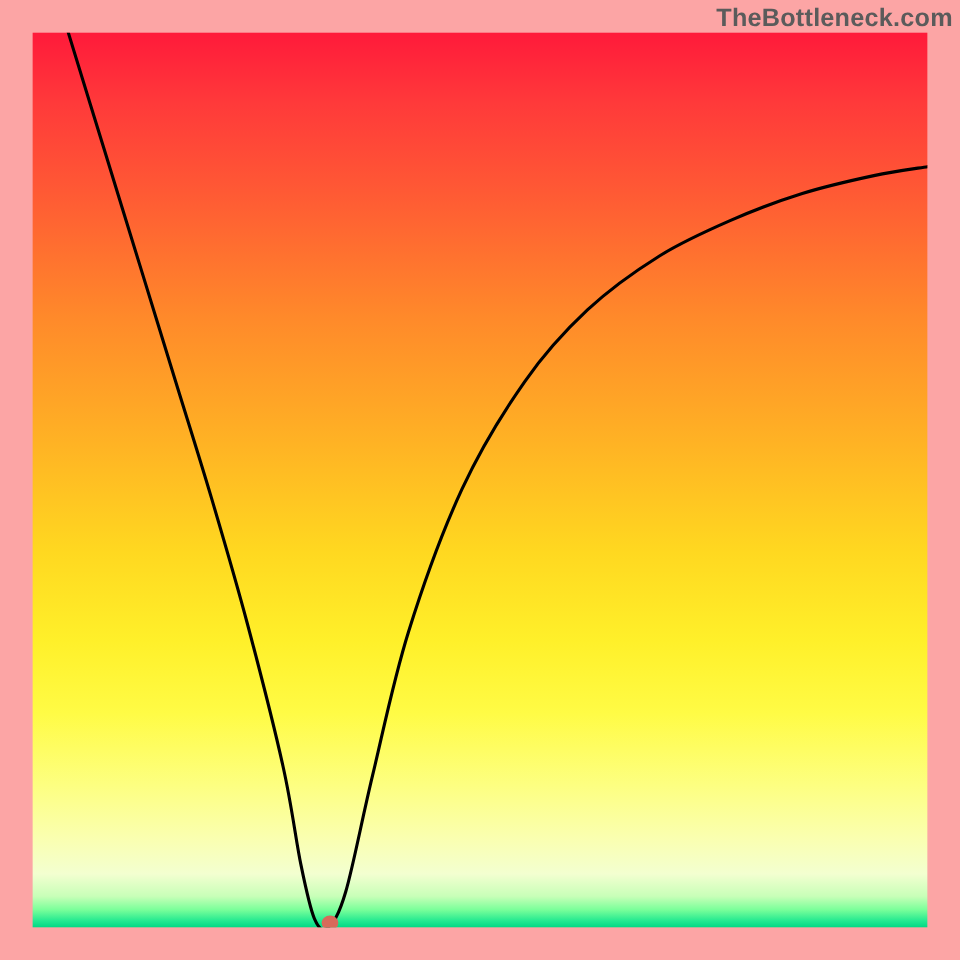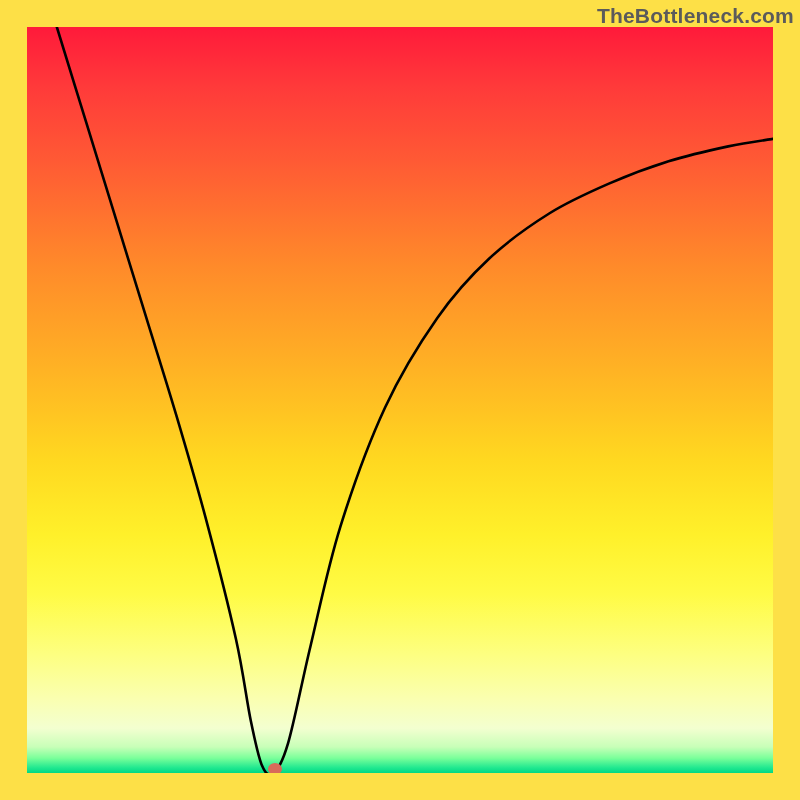--- a/index.html
+++ b/index.html
@@ -9,21 +9,21 @@
     height: 800px;
     background: #000;
     overflow: hidden;
   }
   .frame {
     position: absolute;
     left: 0;
     top: 0;
     width: 800px;
     height: 800px;
-    background: #fde047;
+    background: #fca5a5;
   }
   .plot-area {
     position: absolute;
     left: 27px;
     top: 27px;
     width: 746px;
     height: 746px;
     overflow: hidden;
   }
   .gradient {

